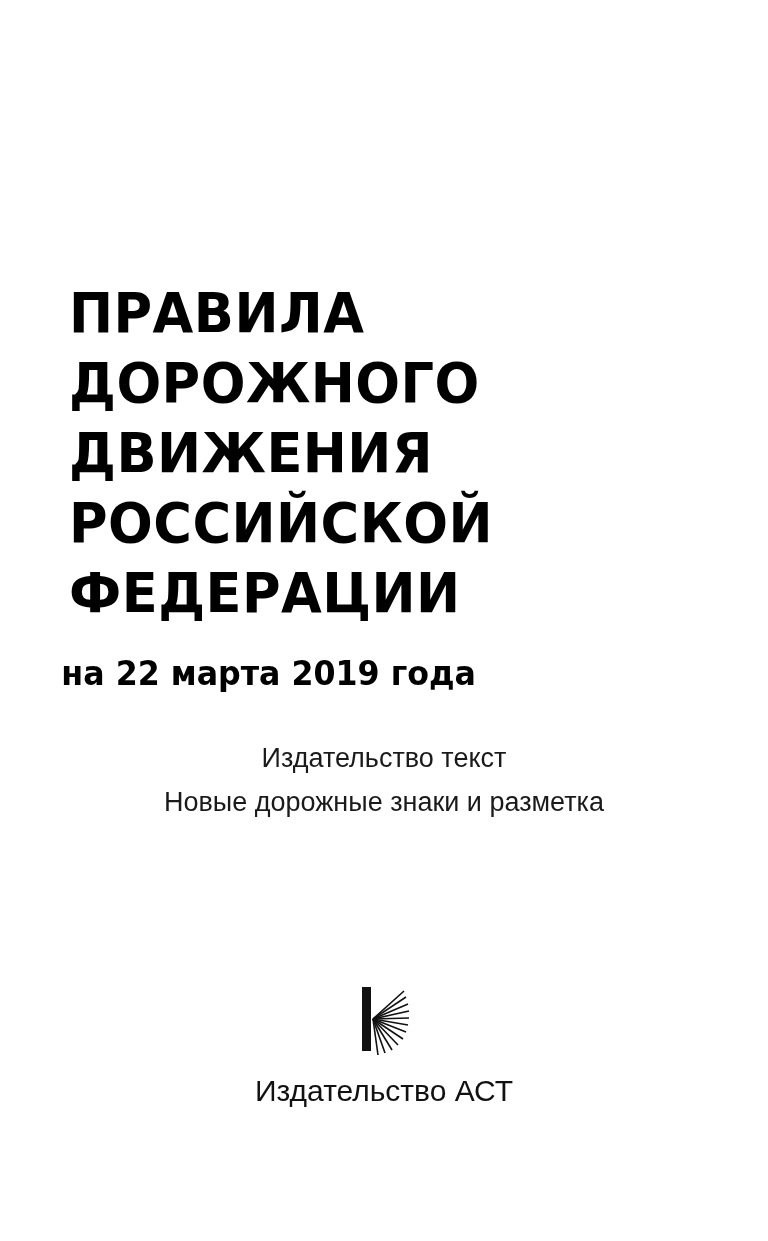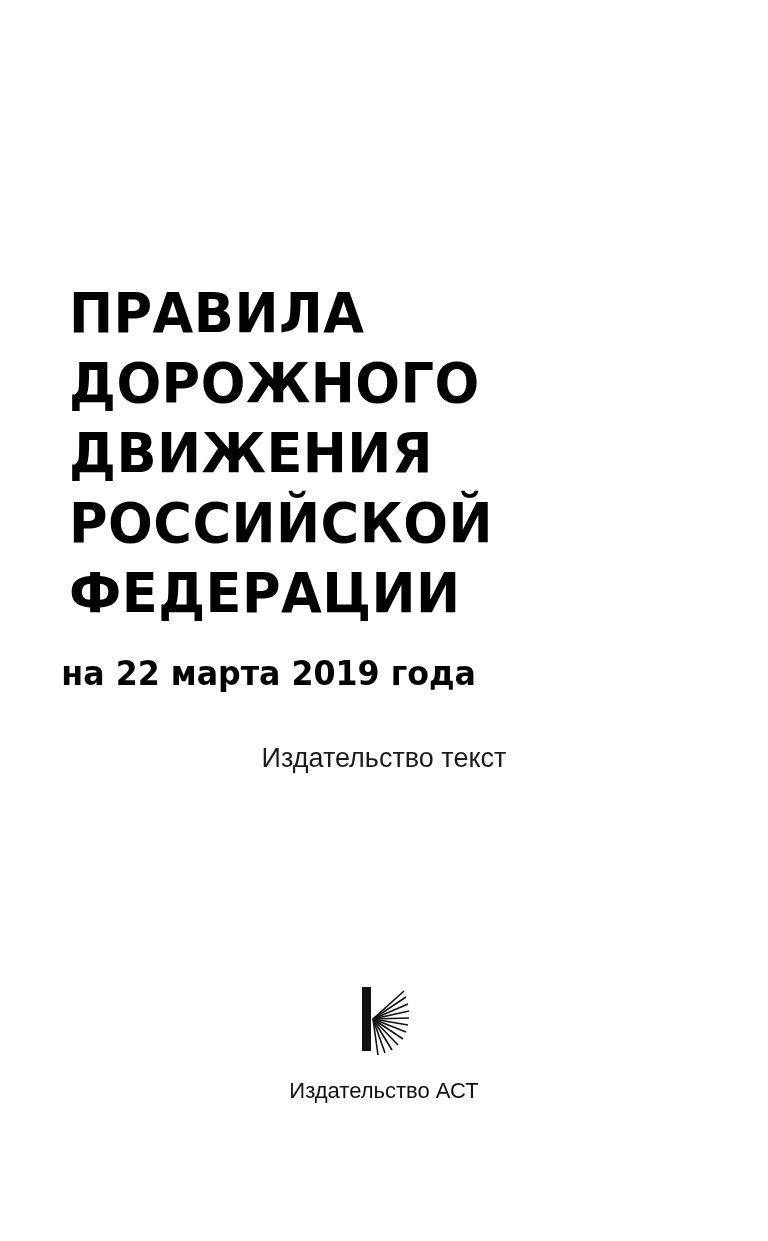--- a/index.html
+++ b/index.html
@@ -77,21 +77,21 @@
   }
   .logo {
     display: block;
     margin: 0 auto 14px auto;
     width: 72px;
     height: 76px;
   }
   .publisher-name,
   .publisher-city {
     font-family: "Liberation Sans", sans-serif;
-    font-size: 22px;
+    font-size: 30px;
     line-height: 32px;
     color: #111111;
   }
 </style>
 </head>
 <body>
 
 <div class="page">
 
   <div class="title-block">
@@ -100,20 +100,21 @@
       <span class="line">ДОРОЖНОГО</span>
       <span class="line">ДВИЖЕНИЯ</span>
       <span class="line">РОССИЙСКОЙ</span>
       <span class="line">ФЕДЕРАЦИИ</span>
     </h1>
     <div class="subtitle-date">на 22 марта 2019 года</div>
   </div>
 
   <div class="sub-lines">
     <div class="sub-line">Издательство текст</div>
+    <div class="sub-line">Новые дорожные знаки и разметка</div>
   </div>
 
   <div class="publisher-block">
     <svg class="logo" viewBox="0 0 72 76" aria-hidden="true">
       <rect x="14" y="2" width="9" height="64" fill="#111111"></rect>
       <g stroke="#111111" stroke-width="1.6" fill="none">
         <path d="M25 34 L56 6"></path>
         <path d="M25 34 L58 12"></path>
         <path d="M25 34 L60 19"></path>
         <path d="M25 34 L61 26"></path>

